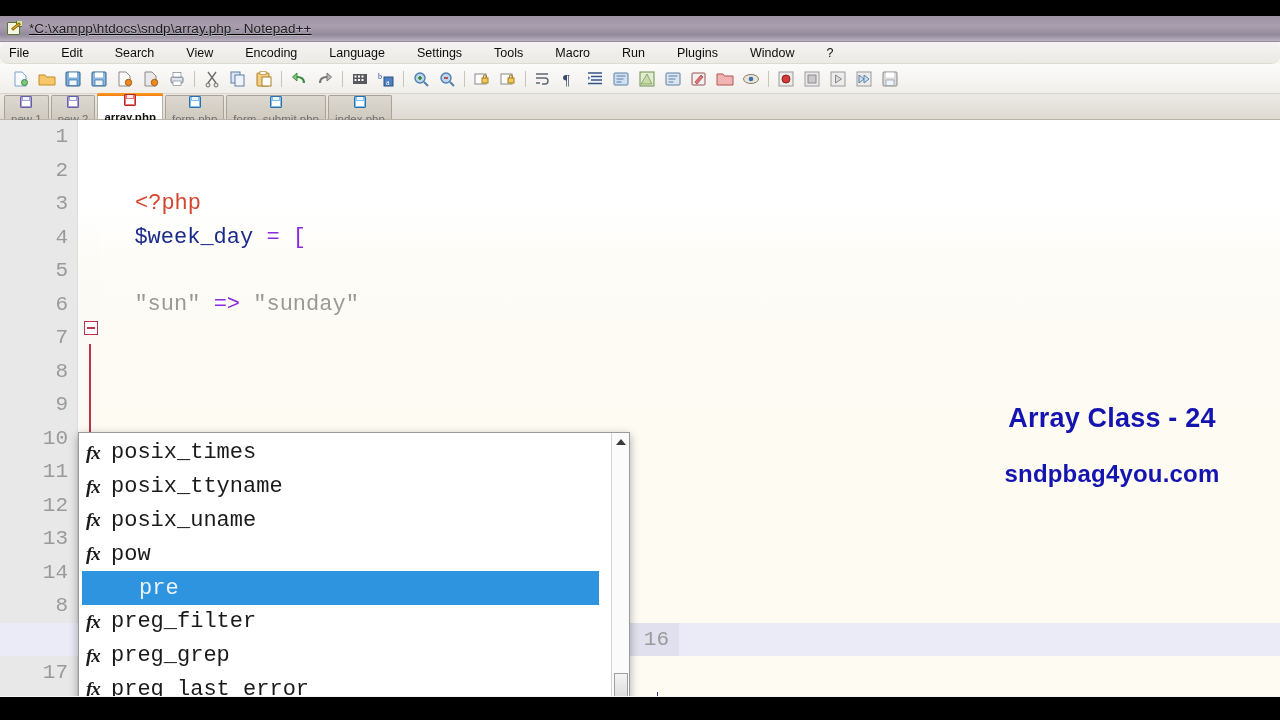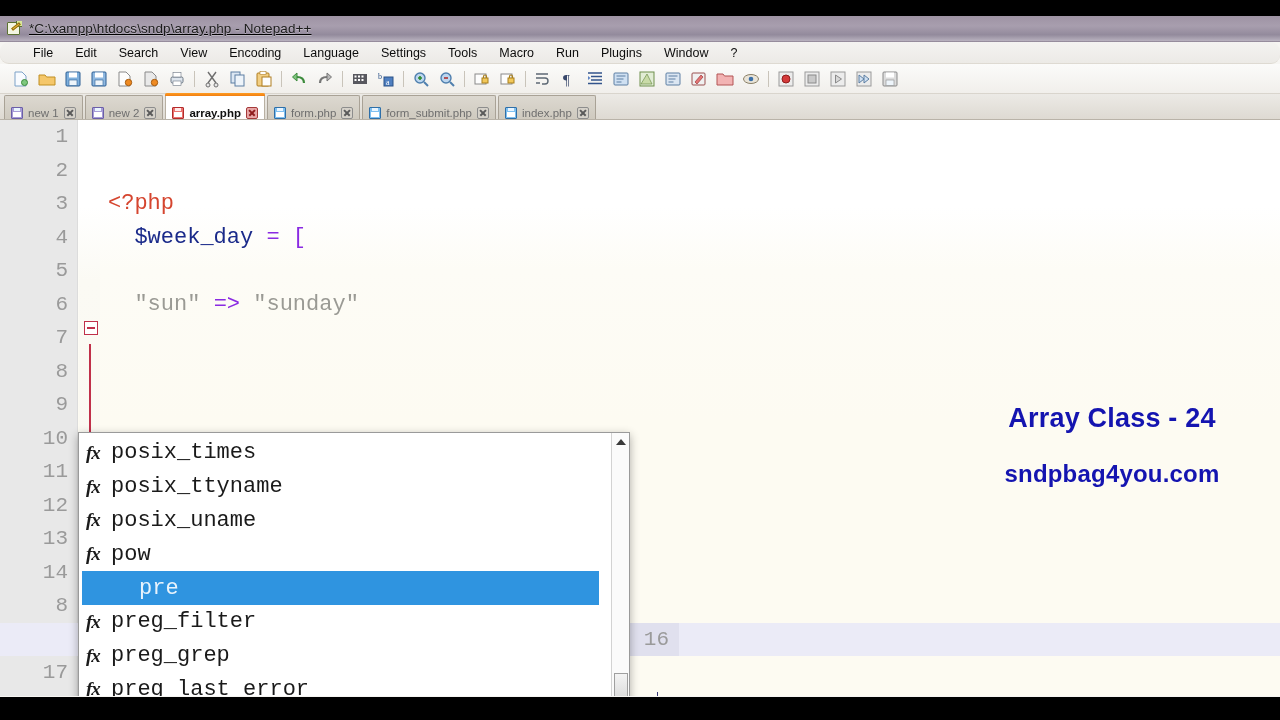--- a/index.html
+++ b/index.html
@@ -44,21 +44,21 @@
   .title-text{
     font-size:13.5px; color:#1b1b1b; letter-spacing:.1px; white-space:nowrap;
     text-shadow:0 1px 0 rgba(255,255,255,.35);
   }
 
   
   .menubar{
     height:22px; width:100%;
     background:linear-gradient(to bottom,#f4f3f1 0%,#eceae6 100%);
     border-bottom:1px solid #dedad2;
-    display:flex; align-items:center; padding-left:24px; gap:4px;border-radius:9px;
+    display:flex; align-items:center; padding-left:0; gap:14px;border-radius:9px;
   }
   .menu-item{
     font-size:12.5px; color:#0c0c0c; padding:2px 9px; line-height:16px; cursor:default;
     white-space:nowrap;
   }
 
   
   .toolbar{
     height:30px; width:100%;
     background:linear-gradient(to bottom,#fbfbfa 0%,#f1efeb 100%);
@@ -74,26 +74,26 @@
   .tb-sep::after{ content:""; position:absolute; left:4px; top:1px; width:1px; height:16px; background:#c9c4ba; }
 
   
   .tabbar{
     height:26px; width:100%;
     background:linear-gradient(to bottom,#eceae6 0%,#dedad2 100%);
     border-bottom:1px solid #b9b3a8;
     display:flex; align-items:flex-end; padding-left:4px;
   }
   .tab{
-    height:24px; display:flex; align-items:flex-end; gap:5px;
+    height:24px; display:flex; align-items:center; gap:5px;
     padding:0 6px 0 6px; margin-right:2px; position:relative;
     background:linear-gradient(to bottom,#dcd8d0 0%,#cfcabf 100%);
     border:1px solid #a9a296; border-bottom:none;
     border-radius:2px 2px 0 0;
-    font-size:11.5px; color:#6f6f6f; white-space:nowrap;
+    font-size:11.5px; color:#6f6f6f; white-space:nowrap;flex-direction:column;
   }
   .tab.active{
     background:#ffffff; color:#111; border-color:#b8b0a2;
     height:26px; font-weight:bold;
   }
   .tab.active::before{
     content:""; position:absolute; left:-1px; right:-1px; top:-1px; height:3px;
     background:linear-gradient(to bottom,#ff9c21,#f07e12);
     border-radius:2px 2px 0 0;
   }
@@ -156,21 +156,21 @@
   }
   .fold-box::after{
     content:""; position:absolute; left:2px; top:5px; width:8px; height:2px; background:#c0304a;
   }
   .caret{
     display:inline-block; width:1.5px; height:25px; background:#3a3a7a;
     vertical-align:-5px; margin-left:1px;
   }
 
   
-  .k-php  { color:#d5452f; }
+  .k-php  { color:#d5452f;margin-left:27px; }
   .k-var  { color:#1a2a8a; }
   .k-op   { color:#8a2be2; }
   .k-str  { color:#9a9a94; }
   .k-kw   { color:#1313b5; font-weight:bold; }
   .k-pl   { color:#232323; }
   .k-semi { color:#b52fb5; }
 
   
   .ac{
     position:absolute; left:78px; top:312px; width:552px; height:320px;

